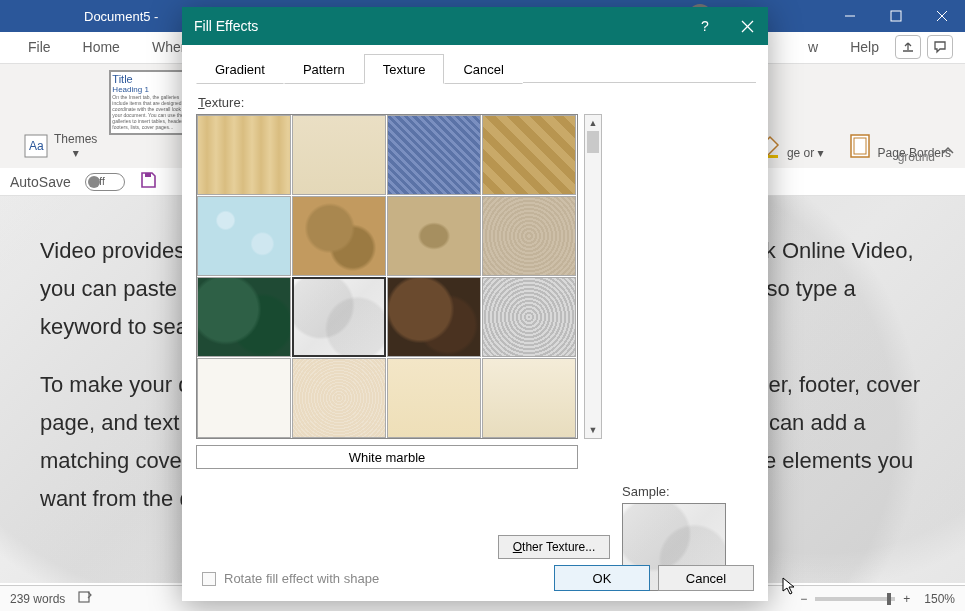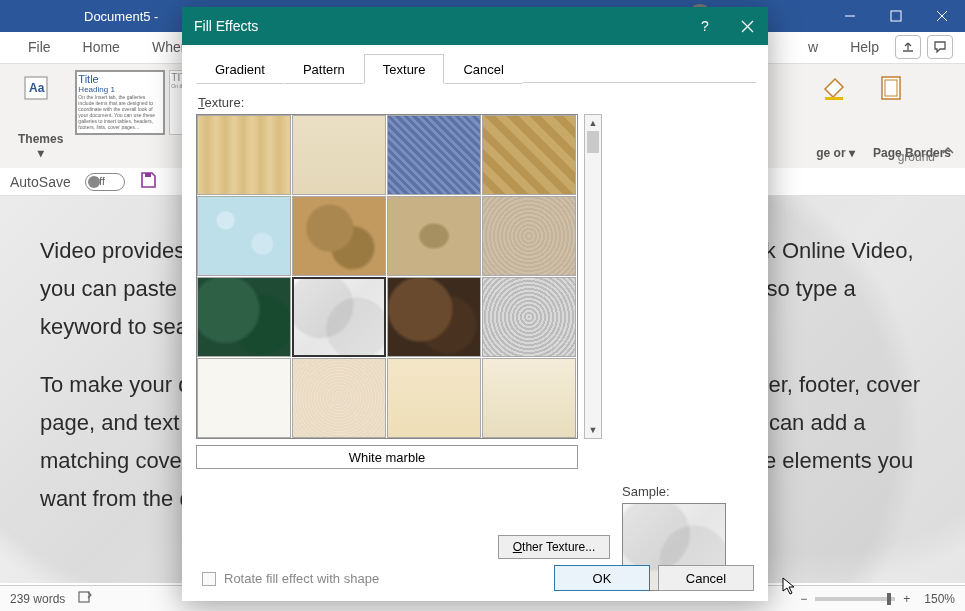--- a/index.html
+++ b/index.html
@@ -14,21 +14,21 @@
 
   
   .menubar { height:32px; border-bottom:1px solid #e0e0e0; display:flex; align-items:flex-end; padding-left:12px; font-size:14px; color:#5a5a5a; }
   .menubar .tab { padding:6px 16px 8px 16px; }
   .menubar .spacer { flex:1; }
   .menubar .rightbtns { display:flex; gap:6px; padding-right:12px; padding-bottom:4px; }
   .menubar .rightbtns div { width:26px; height:24px; border:1px solid #bcbcbc; border-radius:4px; display:flex; align-items:center; justify-content:center; }
 
   
   .ribbon { height:104px; background:#f3f2f1; display:flex; align-items:flex-start; padding:6px 8px 0 12px; gap:6px; position:relative; }
-  .rgroup { display:flex; flex-direction:column; align-items:flex-start; height:94px; justify-content:space-between; padding:0 6px;font-weight:bold; }
+  .rgroup { display:flex; flex-direction:row; align-items:flex-end; height:94px; justify-content:space-between; padding:0 6px; }
   .rgroup .ico { width:36px; height:36px; display:flex; align-items:center; justify-content:center; }
   .rgroup .lbl { font-size:12px; color:#555; text-align:center; line-height:14px; padding-bottom:4px; }
   .themes-gallery { display:flex; gap:4px; }
   .themes-gallery .gitem { width:90px; height:65px; border:1px solid #ccc; background:#fff; font-size:7px; overflow:hidden; padding:1px; }
   .themes-gallery .gitem.sel { border:2px solid #999; }
   .ribbon-groupname { position:absolute; right:30px; bottom:4px; font-size:12px; color:#777;text-align:right; }
   .ribbon-chev { position:absolute; right:10px; bottom:6px; }
 
   
   .autosave { height:28px; display:flex; align-items:center; padding-left:10px; gap:14px; font-size:14px; color:#555; border-bottom:1px solid #e0e0e0; }

